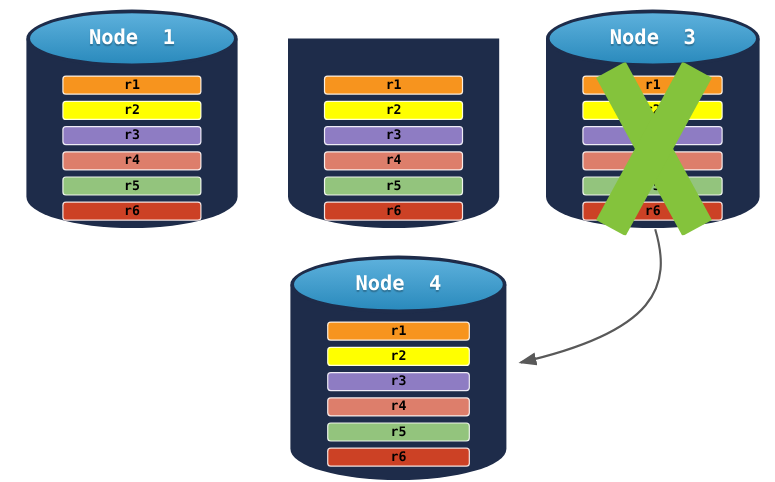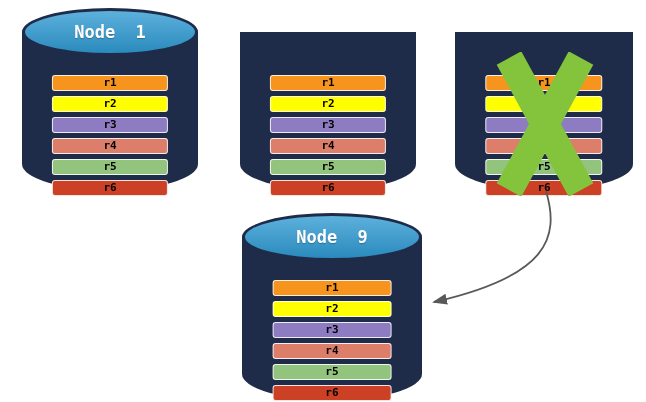--- a/index.html
+++ b/index.html
@@ -43,21 +43,21 @@
     color: #ffffff;
     font-family: "DejaVu Sans Mono", monospace;
     font-weight: bold;
     font-size: 17px;
     white-space: pre;
     text-shadow: 0 1px 1px rgba(0,0,0,0.25);
   }
 
   .rows {
     position: absolute;
-    top: 67px;
+    top: 55px;
     left: 50%;
     transform: translateX(-50%);
     width: 66%;
     z-index: 3;
   }
   .row {
     height: 14px;
     margin-bottom: 5px;
     border-radius: 3px;
     border: 1px solid rgba(255,255,255,0.85);
@@ -114,38 +114,41 @@
       <div class="row" style="background-color: rgb(255, 255, 0);">r2</div>
       <div class="row" style="background-color: rgb(142, 124, 195);">r3</div>
       <div class="row" style="background-color: rgb(221, 126, 107);">r4</div>
       <div class="row" style="background-color: rgb(147, 196, 125);">r5</div>
       <div class="row" style="background-color: rgb(204, 65, 37);">r6</div>
     </div>
   </div>
 
   <div class="node node-3">
     <div class="cyl-body" style="background-color: rgb(30, 44, 74);"></div>
+    <div class="cyl-cap" style="background-color: rgb(47, 154, 210);">
+      <span class="node-title">Node  3</span>
+    </div>
     <div class="rows">
       <div class="row" style="background-color: rgb(247, 148, 30);">r1</div>
       <div class="row" style="background-color: rgb(255, 255, 0);">r2</div>
       <div class="row" style="background-color: rgb(142, 124, 195);">r3</div>
       <div class="row" style="background-color: rgb(221, 126, 107);">r4</div>
       <div class="row" style="background-color: rgb(147, 196, 125);">r5</div>
       <div class="row" style="background-color: rgb(204, 65, 37);">r6</div>
     </div>
     <svg class="x-mark" width="104" height="144" viewBox="0 0 104 144" aria-hidden="true">
       <line x1="16" y1="6" x2="88" y2="138" stroke-width="28" stroke-linecap="butt" stroke="#84C33C"></line>
       <line x1="88" y1="6" x2="16" y2="138" stroke-width="28" stroke-linecap="butt" stroke="#84C33C"></line>
     </svg>
   </div>
 
   <div class="node node-4">
     <div class="cyl-body" style="background-color: rgb(30, 44, 74);"></div>
     <div class="cyl-cap" style="background-color: rgb(47, 154, 210);">
-      <span class="node-title">Node  9</span>
+      <span class="node-title">Node  4</span>
     </div>
     <div class="rows">
       <div class="row" style="background-color: rgb(247, 148, 30);">r1</div>
       <div class="row" style="background-color: rgb(255, 255, 0);">r2</div>
       <div class="row" style="background-color: rgb(142, 124, 195);">r3</div>
       <div class="row" style="background-color: rgb(221, 126, 107);">r4</div>
       <div class="row" style="background-color: rgb(147, 196, 125);">r5</div>
       <div class="row" style="background-color: rgb(204, 65, 37);">r6</div>
     </div>
   </div>

